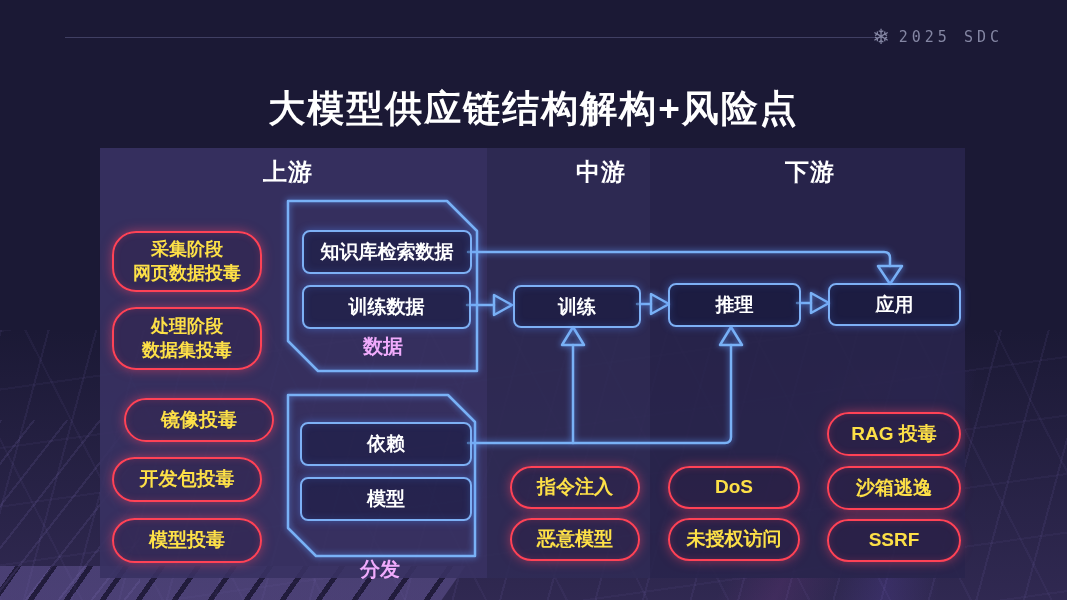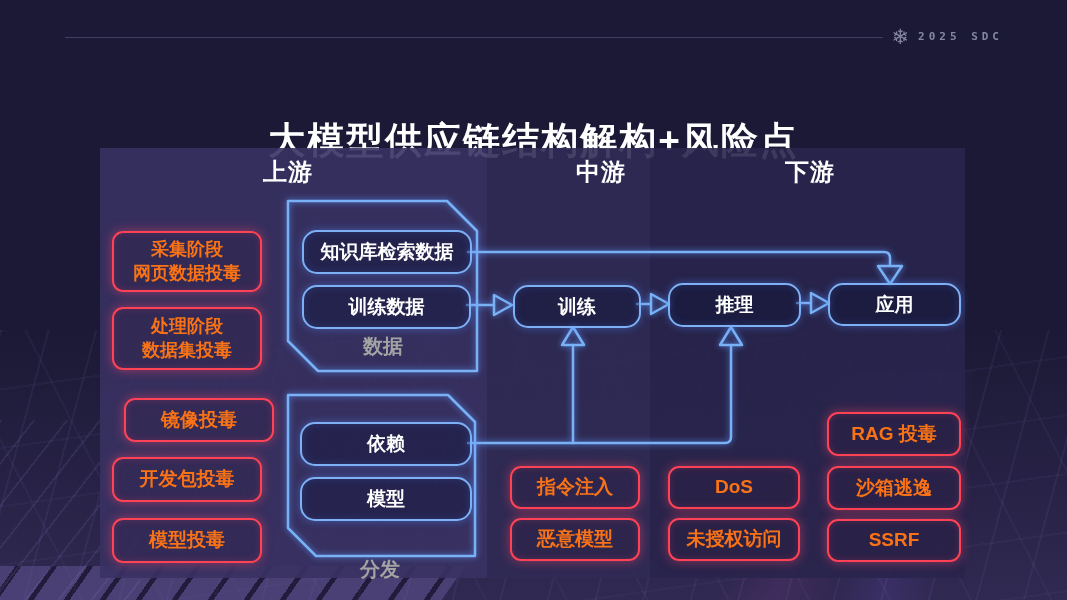--- a/index.html
+++ b/index.html
@@ -32,46 +32,46 @@
   .streaks-left{
     position:absolute; left:0; top:420px; width:140px; height:180px; z-index:1;
     background:repeating-linear-gradient(128deg, rgba(170,150,240,0.10) 0 2px, transparent 2px 26px);
   }
   
   .hairline{position:absolute; left:65px; top:37px; width:818px; height:1px;
     background:rgba(125,125,175,0.38); z-index:2;}
   .badge{position:absolute; top:26px; right:64px; display:flex; align-items:center; gap:9px;
     color:#8486a3; z-index:2;}
   .badge .snow{font-size:21px; line-height:1;}
-  .badge .txt{font-family:"DejaVu Sans Mono", monospace; font-weight:bold; font-size:11px;
+  .badge .txt{font-family:"DejaVu Sans Mono", monospace; font-weight:normal; font-size:15px;
     letter-spacing:4px;}
   .title{position:absolute; left:0; width:100%; top:84px; text-align:center;
-    font-size:37px; font-weight:bold; color:#ffffff; letter-spacing:2px; z-index:2;margin-top:32px;}
+    font-size:37px; font-weight:bold; color:#ffffff; letter-spacing:2px; z-index:2;}
   
   .col{position:absolute; top:148px; height:430px; z-index:2;}
   .col.up{left:100px; width:387px; background:rgba(56,50,99,0.90);}
   .col.mid{left:487px; width:163px; background:rgba(48,43,85,0.90);}
   .col.down{left:650px; width:315px; background:rgba(41,37,76,0.90);}
   .col-header{position:absolute; top:156px; transform:translateX(-50%);
     color:#fff; font-weight:bold; font-size:24px; z-index:4; letter-spacing:1px;}
   
   svg.wires{position:absolute; left:0; top:0; z-index:3;
     filter:drop-shadow(0 0 3px rgba(96,156,255,0.85));}
   svg.wires path, svg.wires polygon{stroke:#79b1f6; stroke-width:2.5; fill:none;
     stroke-linejoin:round; stroke-linecap:round;}
   
-  .bluebox{position:absolute; border:2.5px solid #7db0f5; border-radius:15px;
+  .bluebox{position:absolute; border:2.5px solid #7db0f5; border-radius:8px;
     background:rgba(13,18,52,0.40); display:flex; align-items:center; justify-content:center;
     color:#fff; font-weight:bold; font-size:19px; z-index:4;
     box-shadow:0 0 9px rgba(80,140,255,0.45), inset 0 0 9px rgba(80,140,255,0.18);}
-  .group-label{position:absolute; color:#a3a3a3; font-weight:bold; font-size:20px;
+  .group-label{position:absolute; color:#f0abfc; font-weight:bold; font-size:20px;
     transform:translateX(-50%); z-index:4;}
-  .redbox{position:absolute; border:2.5px solid #ff4256; border-radius:11px;
+  .redbox{position:absolute; border:2.5px solid #ff4256; border-radius:24px;
     background:rgba(46,22,54,0.22); display:flex; align-items:center; justify-content:center;
-    color:#f97316; font-weight:bold; font-size:19px; text-align:center; z-index:4;
+    color:#fde047; font-weight:bold; font-size:19px; text-align:center; z-index:4;
     white-space:pre-line; line-height:1.28;
     box-shadow:0 0 11px rgba(255,70,100,0.50), inset 0 0 7px rgba(255,70,100,0.20);}
   .redbox.small-text{font-size:18px;}
 </style>
 </head>
 <body>
 
 <div class="canvas">
 
   <div class="circuit"></div>

